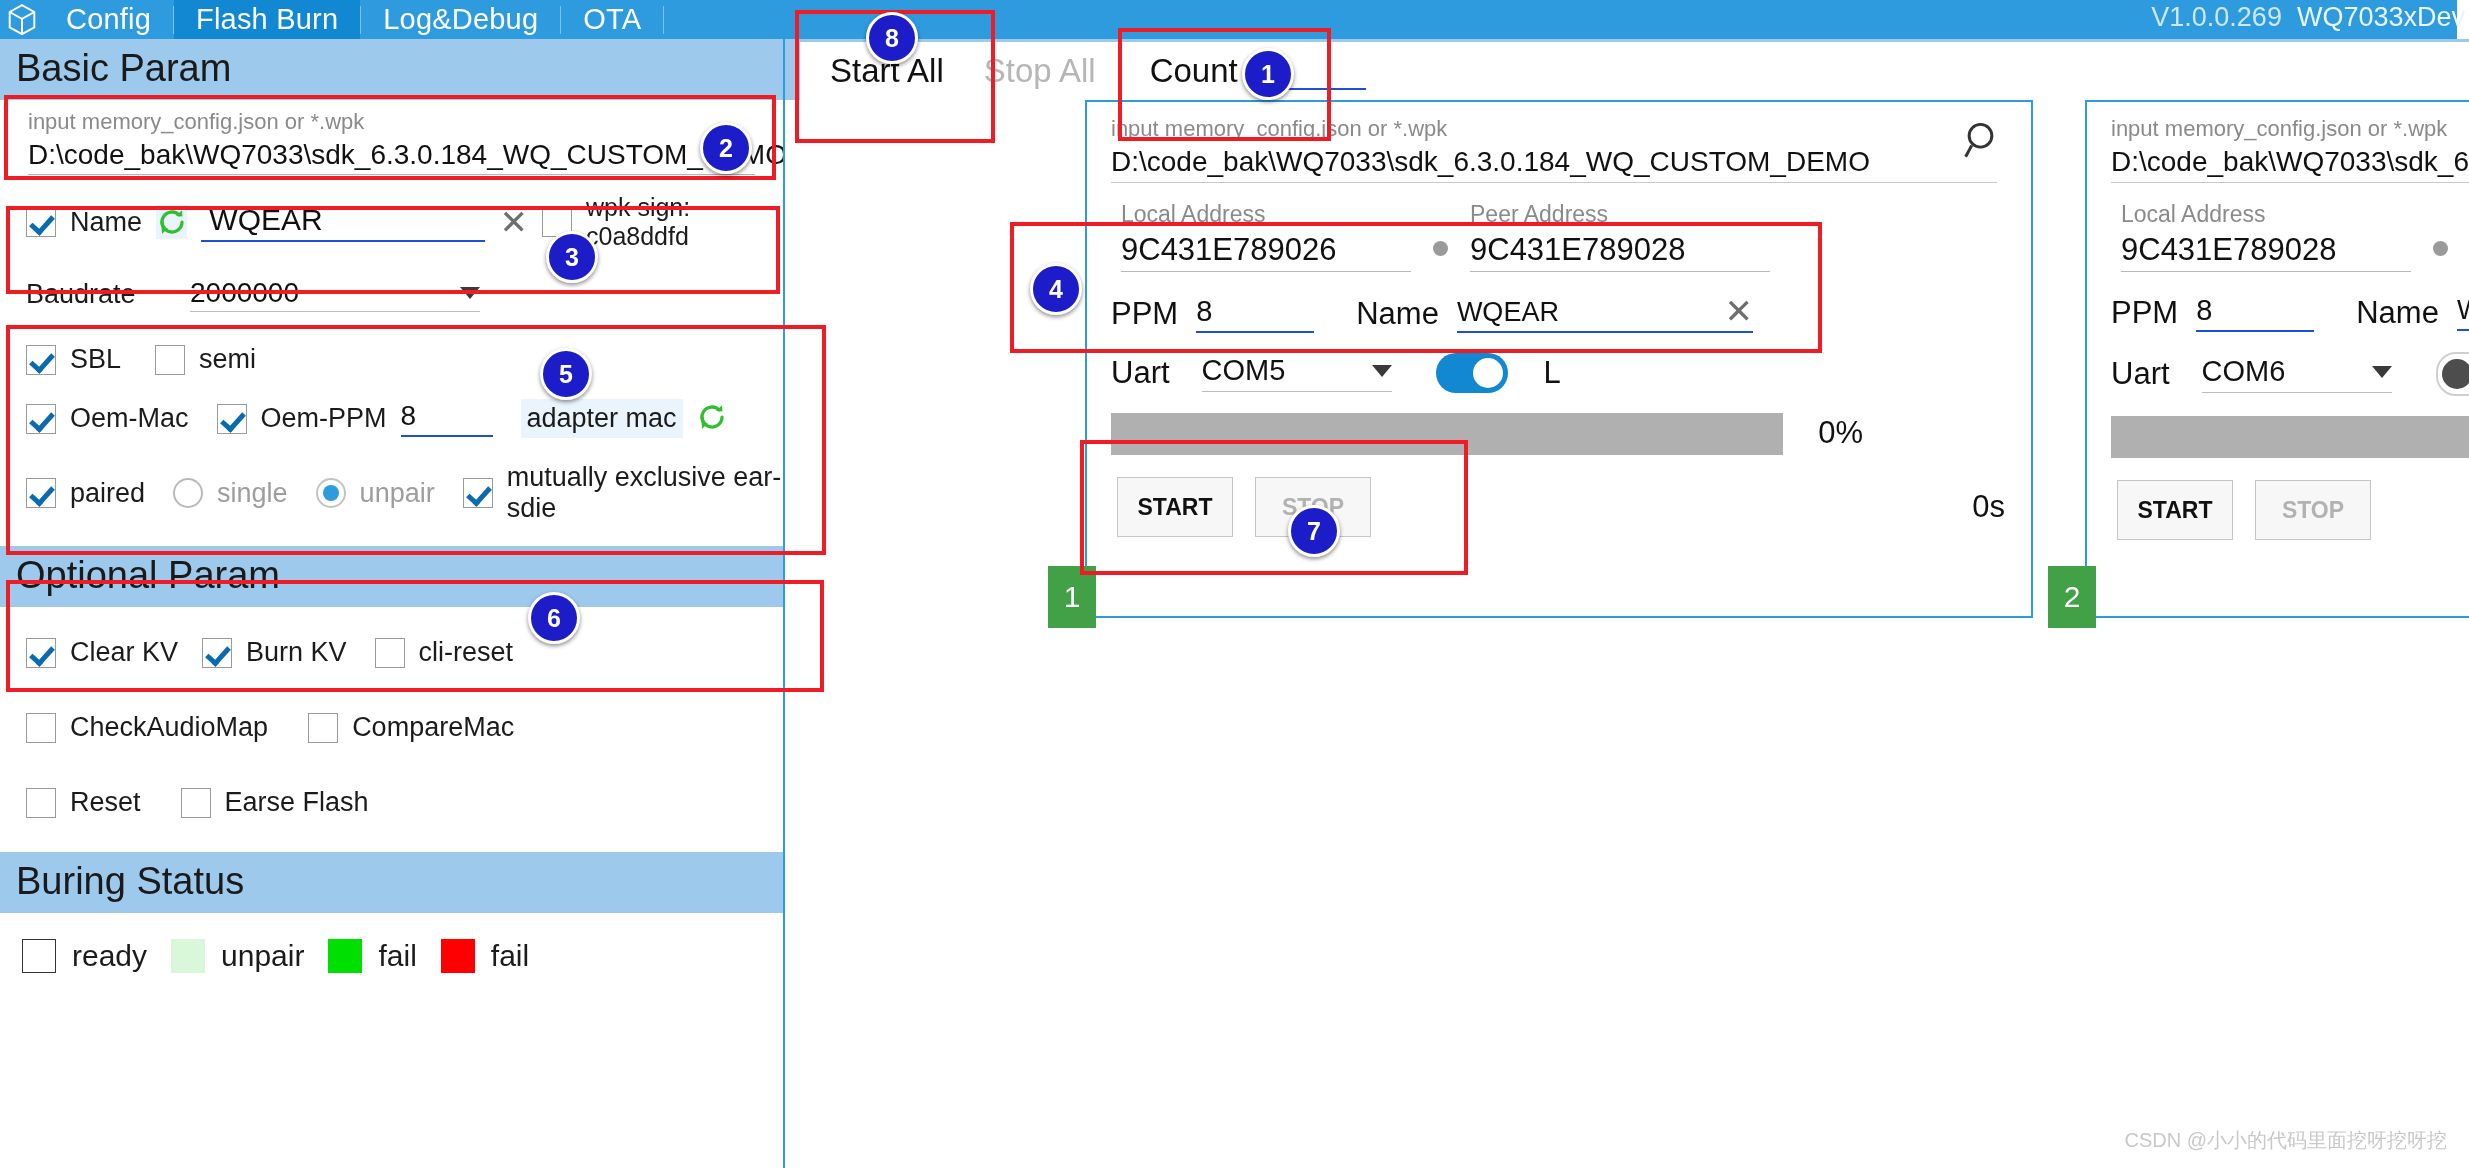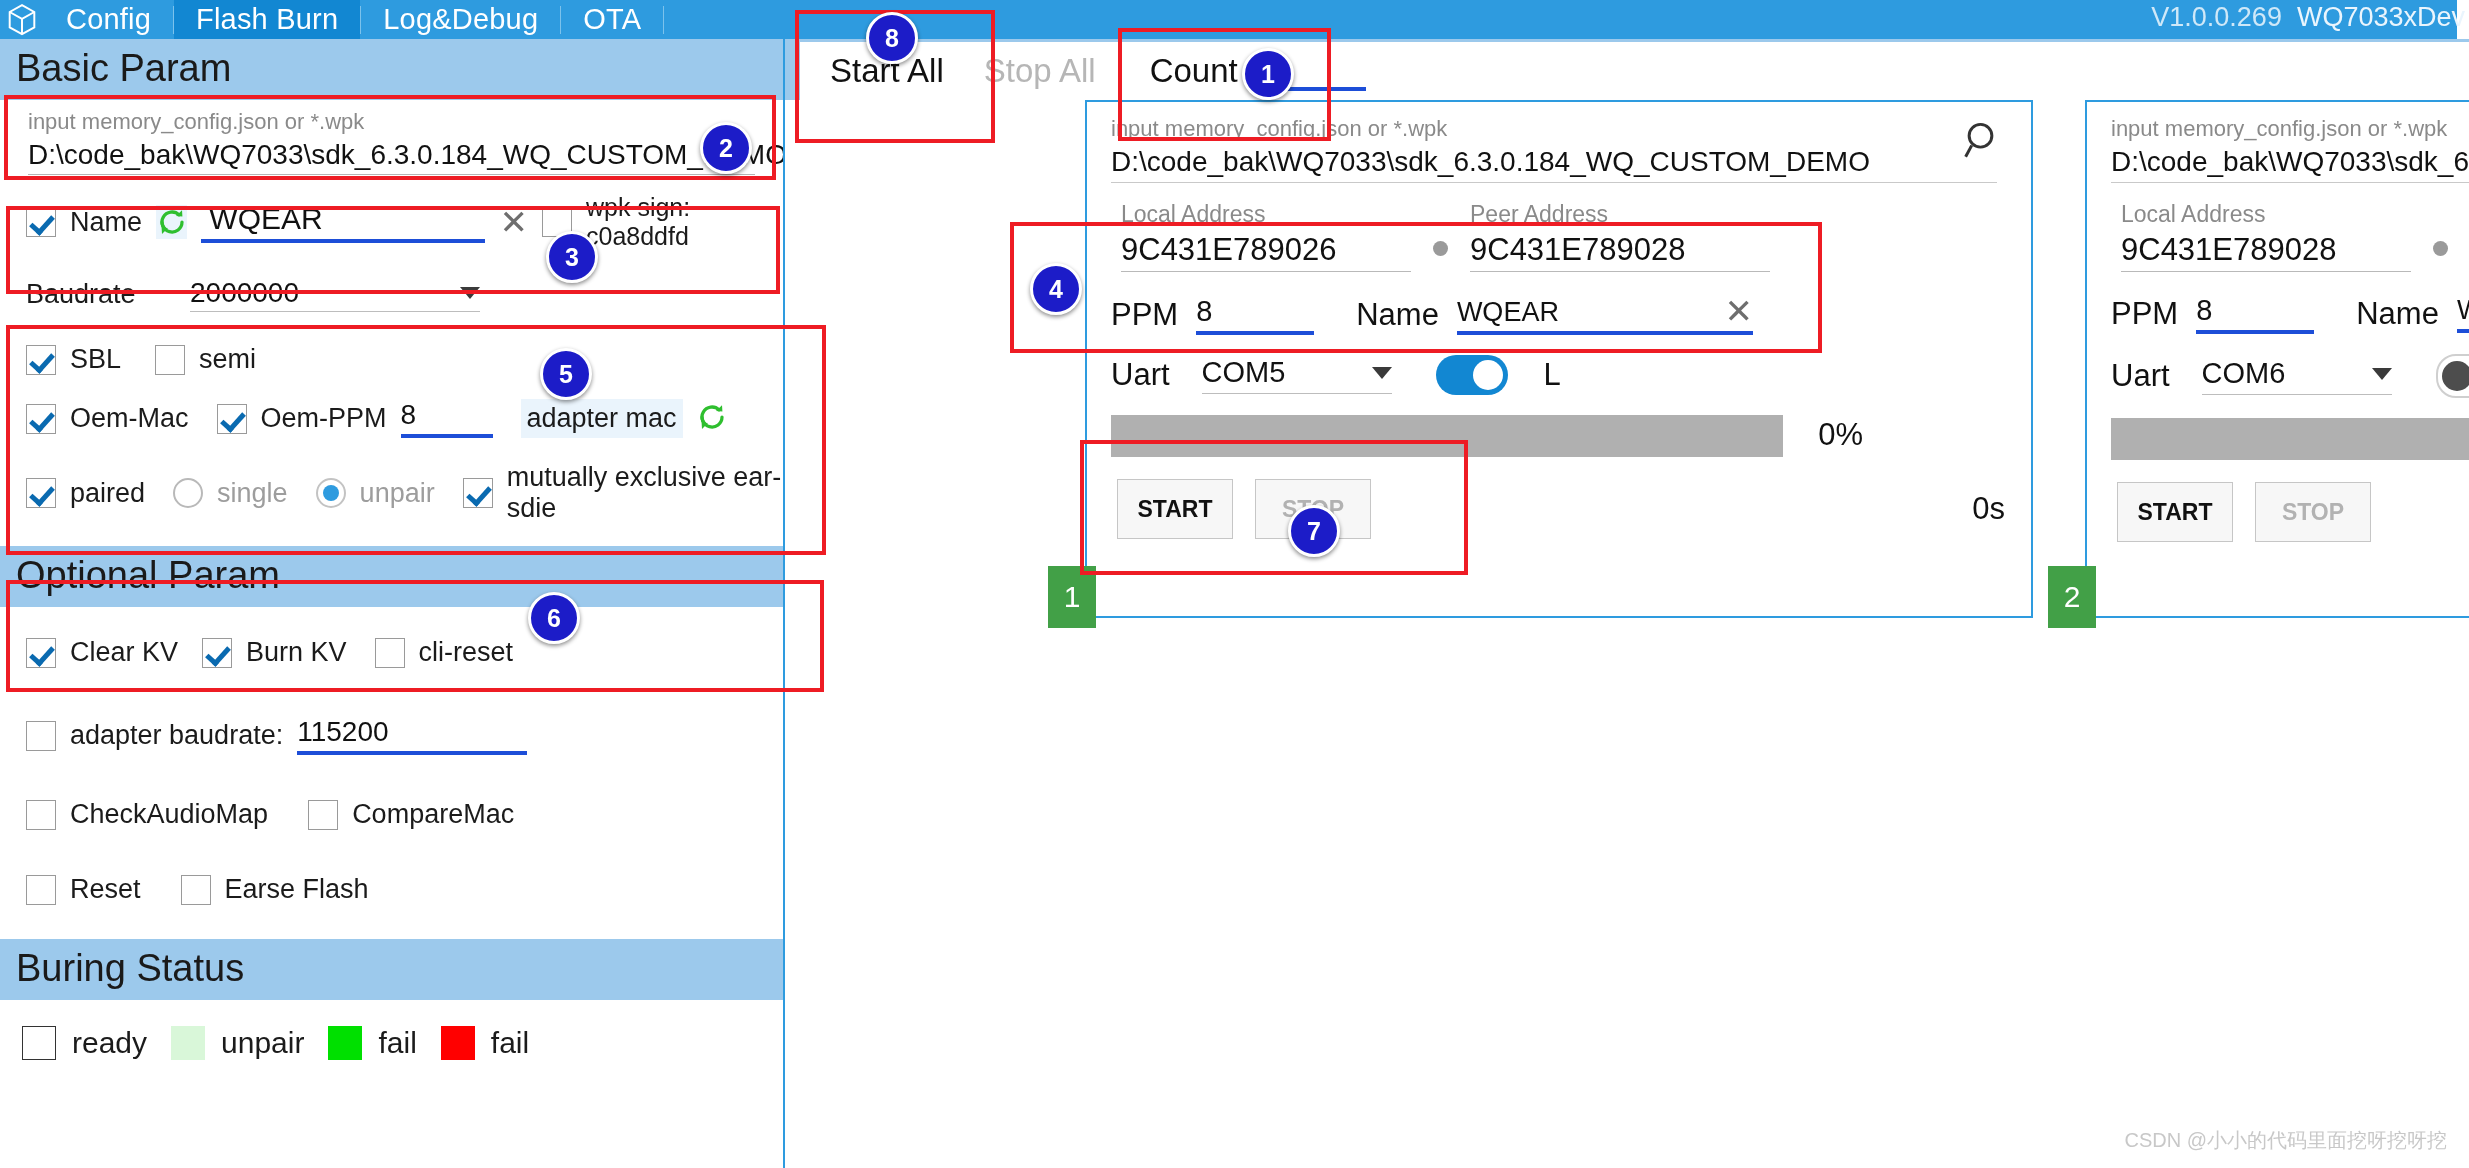--- a/index.html
+++ b/index.html
@@ -59,21 +59,21 @@
     content:"";position:absolute;left:5px;top:5px;width:16px;height:16px;border-radius:50%;
     background:#2e9bdf;
   }
   .lbl{font-size:27px;color:#1b1b1b;}
   .lbl.dim{color:#9d9d9d;}
   .row{display:flex;align-items:center;gap:14px;}
 
   .refresh-icon{width:34px;height:34px;background:#eaf4fc;display:inline-flex;align-items:center;justify-content:center;}
   .xbtn{color:#6e6e6e;font-size:34px;line-height:1;font-weight:300;cursor:default;}
 
-  .input-line{border-bottom:4px solid #1d4ed8;}
+  .input-line{border-bottom:2px solid #1d4ed8;}
   .value-txt{font-size:30px;color:#111;}
   .small-val{font-size:28px;color:#111;}
 
   
   .redbox{position:absolute;border:4px solid #ee1c24;box-sizing:border-box;pointer-events:none;}
   .badge{
     position:absolute;width:46px;height:46px;border-radius:50%;
     background:#1c1cc8;color:#fff;font-size:25px;font-weight:700;
     display:flex;align-items:center;justify-content:center;
     border:3px solid #ffffff;box-shadow:0 2px 4px rgba(0,0,0,.45);
@@ -237,27 +237,20 @@
 
   <div class="row" style="padding:30px 0 0 26px;">
     <span class="chk on"></span>
     <span class="lbl">Clear KV</span>
     <span class="chk on" style="margin-left:10px;"></span>
     <span class="lbl">Burn KV</span>
     <span class="chk" style="margin-left:14px;"></span>
     <span class="lbl">cli-reset</span>
   </div>
 
-  <div class="row" style="padding:48px 0 0 26px;">
-    <span class="chk"></span>
-    <span class="lbl">adapter baudrate:</span>
-    <span class="input-line" style="width:230px;padding-bottom:3px;">
-      <span class="small-val">115200</span>
-    </span>
-  </div>
 
   <div class="row" style="padding:44px 0 0 26px;">
     <span class="chk"></span>
     <span class="lbl">CheckAudioMap</span>
     <span class="chk" style="margin-left:26px;"></span>
     <span class="lbl">CompareMac</span>
   </div>
 
   <div class="row" style="padding:44px 0 0 26px;">
     <span class="chk"></span>

